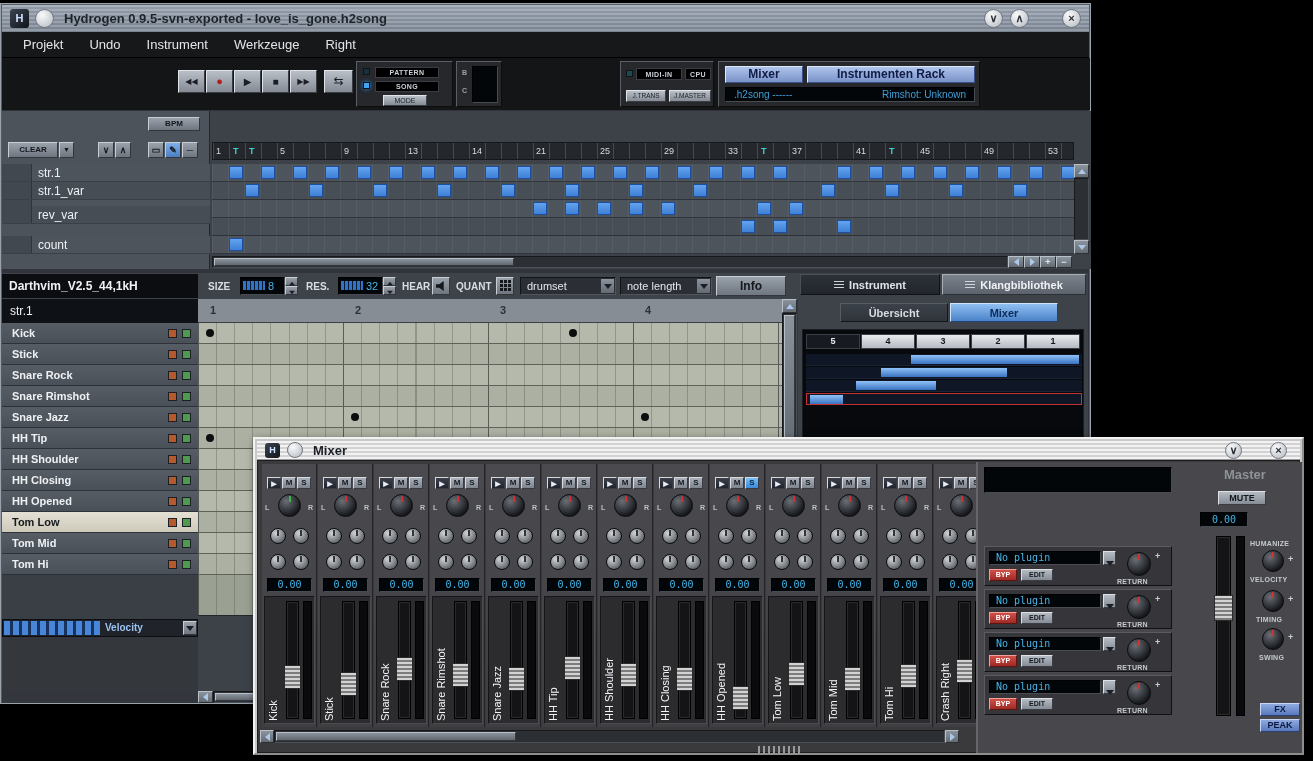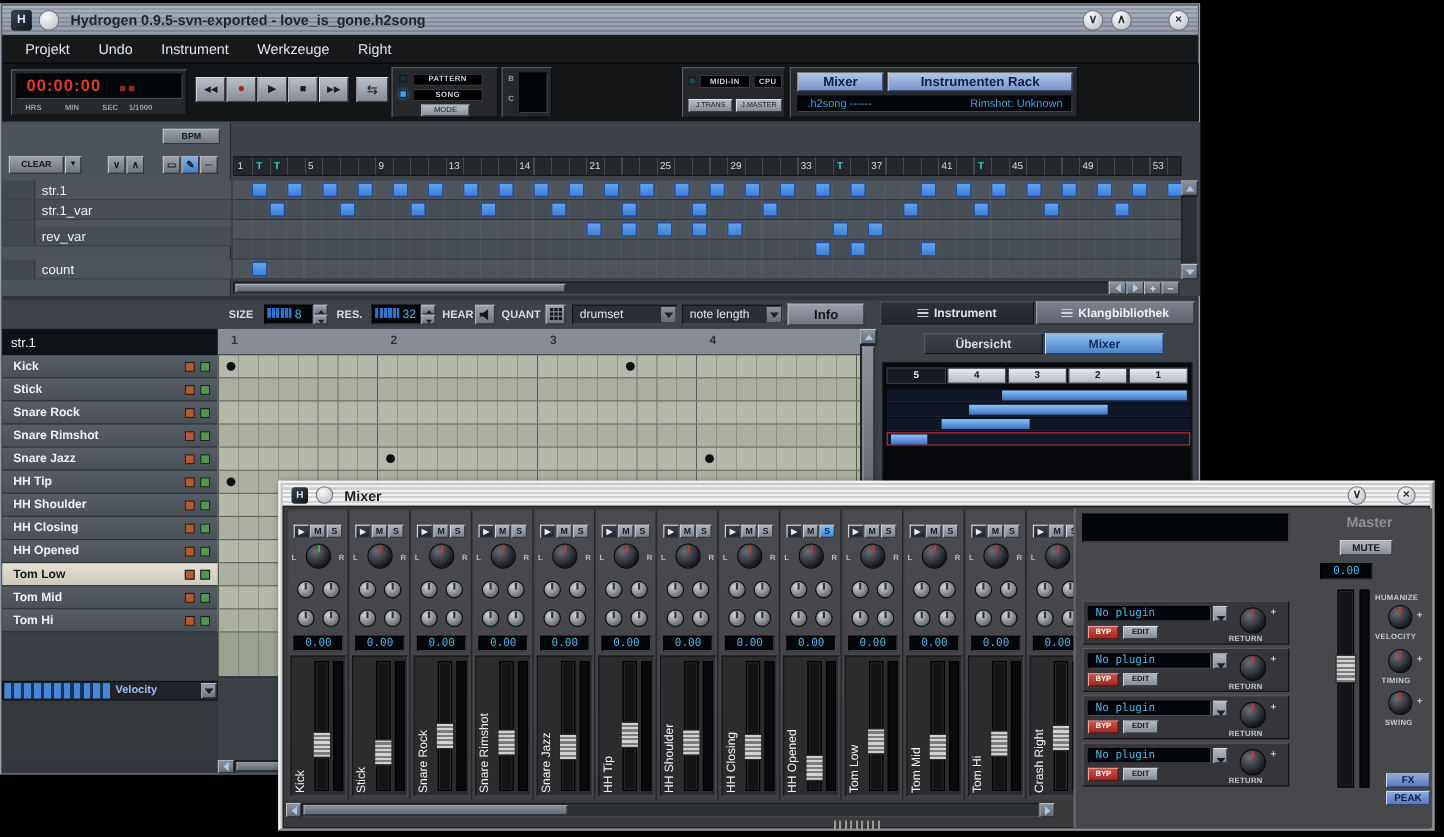--- a/index.html
+++ b/index.html
@@ -126,32 +126,20 @@
     <div class="menubar" id="menubar">
         <span class="menu-item">Projekt</span>
         <span class="menu-item">Undo</span>
         <span class="menu-item">Instrument</span>
         <span class="menu-item">Werkzeuge</span>
         <span class="menu-item">Right</span>
       </div>
 
     <div class="toolbar">
 
-      <div class="tpanel" style="left:8px;top:5px;width:160px;height:42px;">
-        <div class="lcd mono" style="position:absolute;left:4px;top:3px;width:151px;height:23px;color:#e03a2c;font-size:15px;font-weight:bold;line-height:21px;padding-left:8px;letter-spacing:1px;">
-          <span>00:00:00</span>
-          <span style="display:inline-block;width:5px;height:5px;background:#8a2a20;margin-left:7px;box-shadow:8px 0 0 #8a2a20;"></span>
-        </div>
-        <div id="timeLabels">
-            <div class="tinylabel" style="left: 12px; top: 31px;">HRS</div>
-            <div class="tinylabel" style="left: 48px; top: 31px;">MIN</div>
-            <div class="tinylabel" style="left: 82px; top: 31px;">SEC</div>
-            <div class="tinylabel" style="left: 106px; top: 31px;">1/1000</div>
-          </div>
-      </div>
 
       <div class="tbtn" style="left:176px;top:12px;width:27px;height:23px;font-size:8px;line-height:21px;">◀◀</div>
       <div class="tbtn" style="left:204px;top:12px;width:27px;height:23px;font-size:11px;line-height:21px;color:#b02020;">●</div>
       <div class="tbtn" style="left:232px;top:12px;width:27px;height:23px;font-size:10px;line-height:22px;">▶</div>
       <div class="tbtn" style="left:260px;top:12px;width:27px;height:23px;font-size:10px;line-height:22px;">■</div>
       <div class="tbtn" style="left:288px;top:12px;width:27px;height:23px;font-size:8px;line-height:21px;">▶▶</div>
       <div class="tbtn" style="left:322px;top:12px;width:29px;height:23px;font-size:12px;line-height:20px;">⇆</div>
 
       <div class="tpanel" style="left:354px;top:3px;width:97px;height:46px;">
         <div class="led" style="left:6px;top:6px;background:#17313c;"></div>
@@ -318,20 +306,21 @@
           <span class="tl"></span>
         </div>
       <div class="scrollbtn" style="left:1022px;top:145px;width:16px;height:12px;">
           <span class="tr"></span>
         </div>
       <div class="scrollbtn" style="left:1038px;top:145px;width:16px;height:12px;">+</div>
       <div class="scrollbtn" style="left:1054px;top:145px;width:16px;height:12px;">−</div>
     </div>
 
     <div id="peHead">
+      <div style="position:absolute;left:0;top:1px;width:196px;height:24px;background:#0b0d10;color:#eef1f5;font-size:12px;font-weight:bold;line-height:24px;padding-left:7px;">Darthvim_V2.5_44,1kH</div>
       <div class="pe-label" style="left:206px;top:8px;">SIZE</div>
       <div class="lcd" style="position:absolute;left:238px;top:4px;width:45px;height:18px;line-height:16px;font-size:11px;white-space:nowrap;"><span class="lcdbars"></span><span>8</span></div>
       <div class="smallbtn" style="left:283px;top:4px;width:13px;height:9px;"><span class="tu dark" style="display:inline-block;transform:scale(.7);margin-top:1px;"></span></div>
       <div class="smallbtn" style="left:283px;top:13px;width:13px;height:9px;"><span class="td dark" style="display:inline-block;transform:scale(.7);margin-top:1px;"></span></div>
       <div class="pe-label" style="left:304px;top:8px;">RES.</div>
       <div class="lcd" style="position:absolute;left:336px;top:4px;width:45px;height:18px;line-height:16px;font-size:11px;white-space:nowrap;"><span class="lcdbars"></span><span>32</span></div>
       <div class="smallbtn" style="left:381px;top:4px;width:13px;height:9px;"><span class="tu dark" style="display:inline-block;transform:scale(.7);margin-top:1px;"></span></div>
       <div class="smallbtn" style="left:381px;top:13px;width:13px;height:9px;"><span class="td dark" style="display:inline-block;transform:scale(.7);margin-top:1px;"></span></div>
       <div class="pe-label" style="left:400px;top:8px;">HEAR</div>
       <div class="smallbtn" style="left:430px;top:4px;width:18px;height:18px;">

